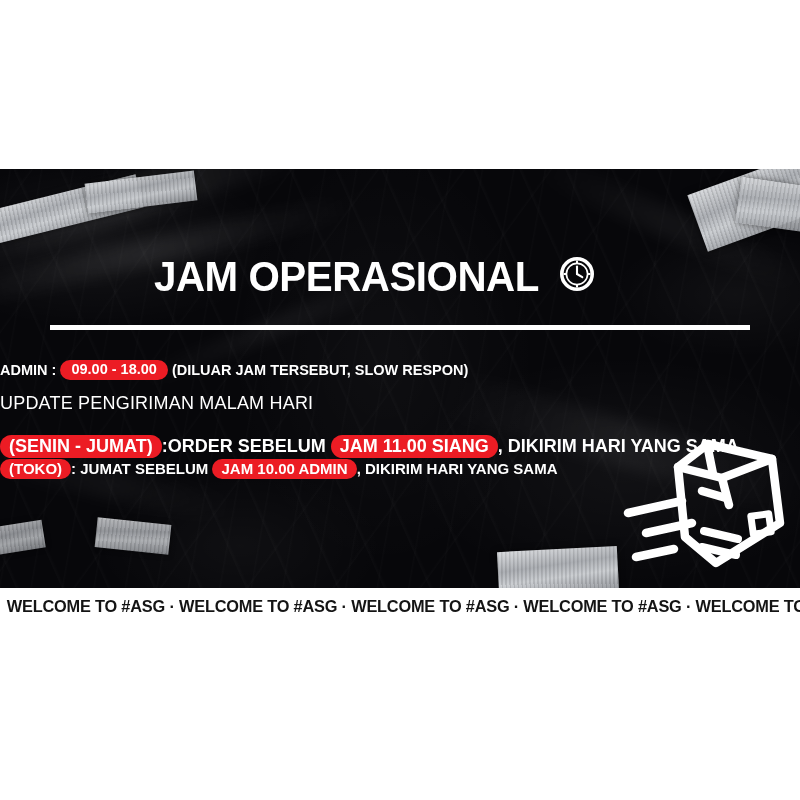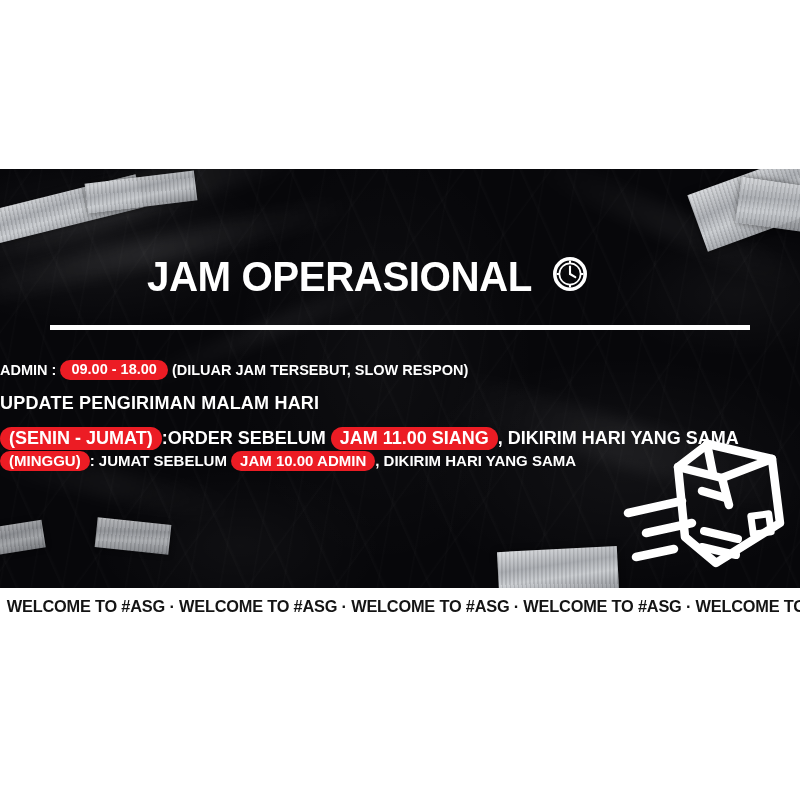--- a/index.html
+++ b/index.html
@@ -101,21 +101,21 @@
   .tape.tp2 { left: 86px;  top: 8px;   width: 110px; height: 30px; transform: rotate(-7deg); opacity:.95;}
   .tape.tp3 { left: 694px; top: 4px;   width: 120px; height: 60px; transform: rotate(-20deg); }
   .tape.tp4 { left: 738px; top: 14px;  width: 90px;  height: 46px; transform: rotate(8deg); opacity:.9;}
   .tape.tp5 { left: 498px; top: 380px; width: 120px; height: 44px; transform: rotate(-3deg); }
   .tape.tp6 { left: 96px;  top: 352px; width: 74px;  height: 30px; transform: rotate(6deg); opacity:.85;}
   .tape.tp7 { left: -26px; top: 356px; width: 70px;  height: 28px; transform: rotate(-9deg); opacity:.8;}
 
   
   #title-row {
     position: absolute;
-    left: 7px;
+    left: 14px;
     top: 84px;
     width: 712px;
     text-align: center;
     white-space: nowrap;
   }
   #title-text {
     display: inline-block;
     vertical-align: middle;
     color: #ffffff;
     font-size: 42px;
@@ -148,21 +148,21 @@
     left: 0;
     top: 192px;
     width: 800px;
   }
   .line {
     color: #ffffff;
     white-space: nowrap;
     line-height: 1.05;
   }
   .l-admin   { font-size: 14.5px; font-weight: 700; margin-bottom: 13px; }
-  .l-update  { font-size: 18px;   font-weight: 700; margin-bottom: 16px; letter-spacing: .2px;}
+  .l-update  { font-size: 18px;   font-weight: 400; margin-bottom: 24px; letter-spacing: .2px;}
   .l-senin   { font-size: 18px;   font-weight: 700; margin-bottom: 1px; }
   .l-sabtu   { font-size: 15px;   font-weight: 700; margin-bottom: 9px; }
   .l-minggu  { font-size: 14px;   font-weight: 700; }
 
   .pill {
     display: inline-block;
     background: #ec1c24;
     color: #ffffff;
     border-radius: 999px;
     padding: 2px 11px 3px 11px;
@@ -282,21 +282,21 @@
       </div>
 
       <div class="line l-update">UPDATE PENGIRIMAN MALAM HARI</div>
 
       <div class="line l-senin">
         <span class="pill tight">(SENIN - JUMAT)</span><span>:ORDER SEBELUM</span>
         <span class="pill tight">JAM 11.00 SIANG</span><span>, DIKIRIM HARI YANG SAMA</span>
       </div>
 
       <div class="line l-sabtu">
-        <span class="pill tight">(MINGGU)</span><span>: JUMAT SEBELUM</span>
+        <span class="pill tight">(TOKO)</span><span>: JUMAT SEBELUM</span>
         <span class="pill tight">JAM 10.00 ADMIN</span><span>, DIKIRIM HARI YANG SAMA</span>
       </div>
 
 
     </div>
   </div>
 
   <div id="marquee-bar">
     <span id="marquee-text">WELCOME TO #ASG · WELCOME TO #ASG · WELCOME TO #ASG · WELCOME TO #ASG · WELCOME TO #ASG · WELCOME</span>
   </div>

